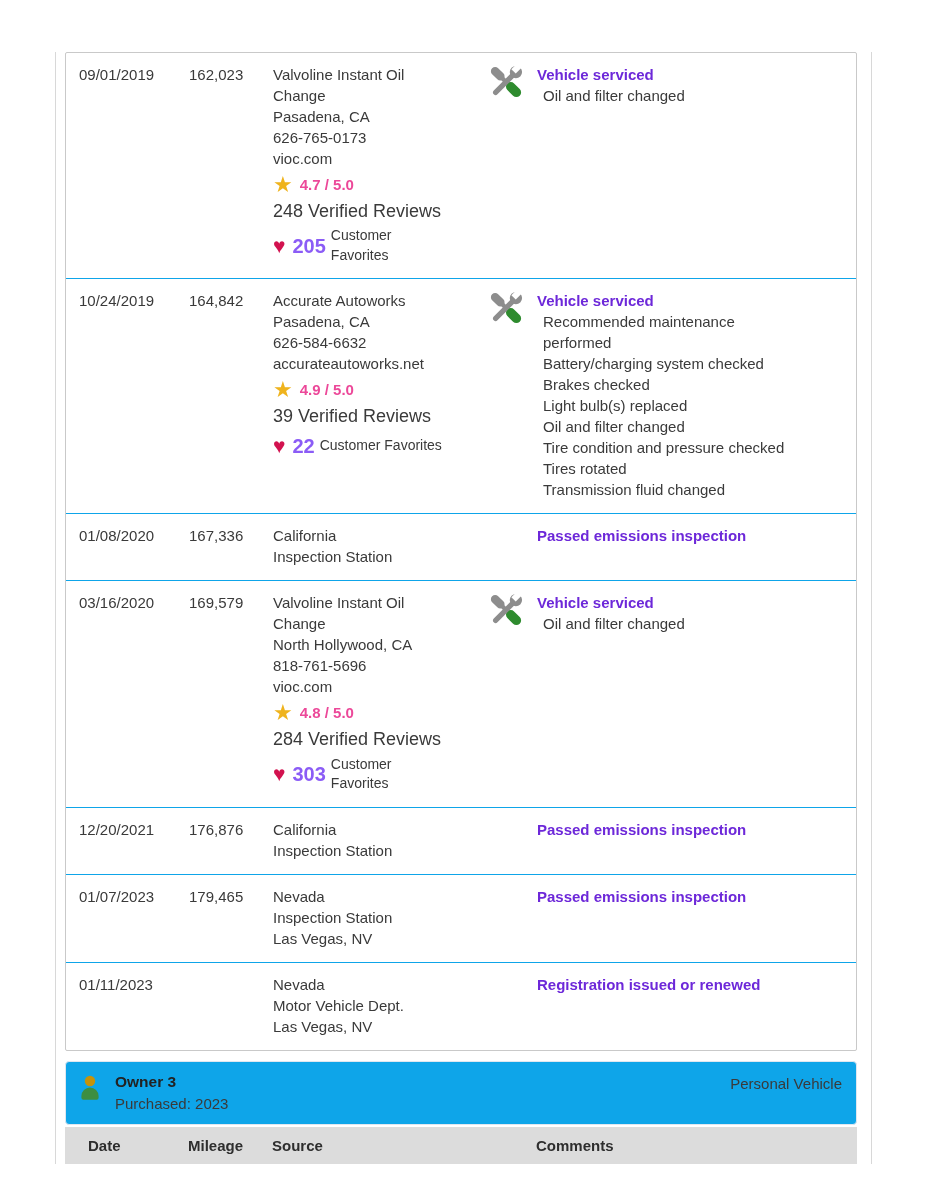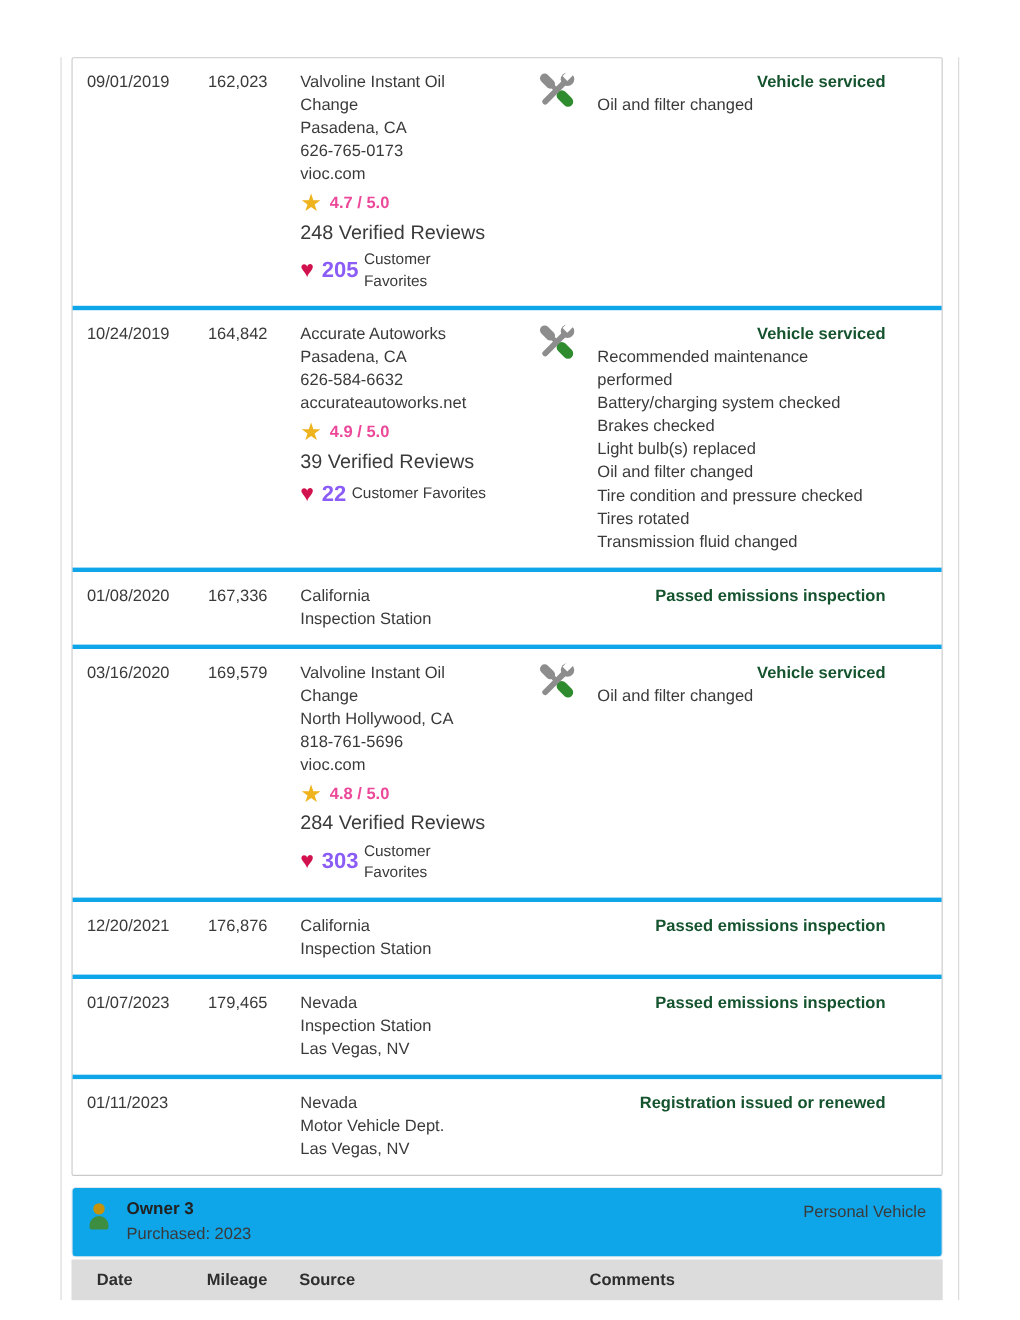--- a/index.html
+++ b/index.html
@@ -23,30 +23,30 @@
   .history-table {
     margin: 0 14px 0 9px;
     border: 1px solid #c9c9c9;
     border-radius: 2px;
     background: #fff;
   }
   .record-row {
     display: grid;
     grid-template-columns: 123px 84px 216px 1fr;
     padding: 11px 0 13px 0;
-    border-top: 4px solid #0ea5e9;
+    border-top: 1px solid #0ea5e9;
   }
   .record-row:first-child { border-top: none; }
   .cell-date { padding-left: 13px; }
   .cell-source { padding-right: 40px; }
   .cell-source > div { max-width: 176px; }
   .cell-comments { display: flex; align-items: flex-start; }
   .icon-box { flex: 0 0 48px; width: 48px; padding-top: 1px; }
   .comment-text { width: 268px; }
-  .comment-title { font-weight: bold; color: #14532d; text-align: right; }
+  .comment-title { font-weight: bold; color: #6d28d9; }
   .comment-detail { margin-left: 6px; max-width: 262px; }
   .rating-block { margin-top: 5px; }
   .rating-line { display: flex; align-items: center; }
   .star-icon { font-size: 22px; line-height: 20px; color: #efb31d; margin-right: 7px; }
   .rating-score { font-weight: bold; color: #ec4899; }
   .rating-reviews { font-size: 18px; margin-top: 4px; }
   .fav-line { display: flex; align-items: center; margin-top: 2px; font-size: 14px; }
   .heart-icon { font-size: 21px; line-height: 20px; color: #d2124f; margin-right: 7px; }
   .fav-count { font-weight: bold; font-size: 20px; color: #8b5cf6; margin-right: 5px; }
   .owner-banner {

